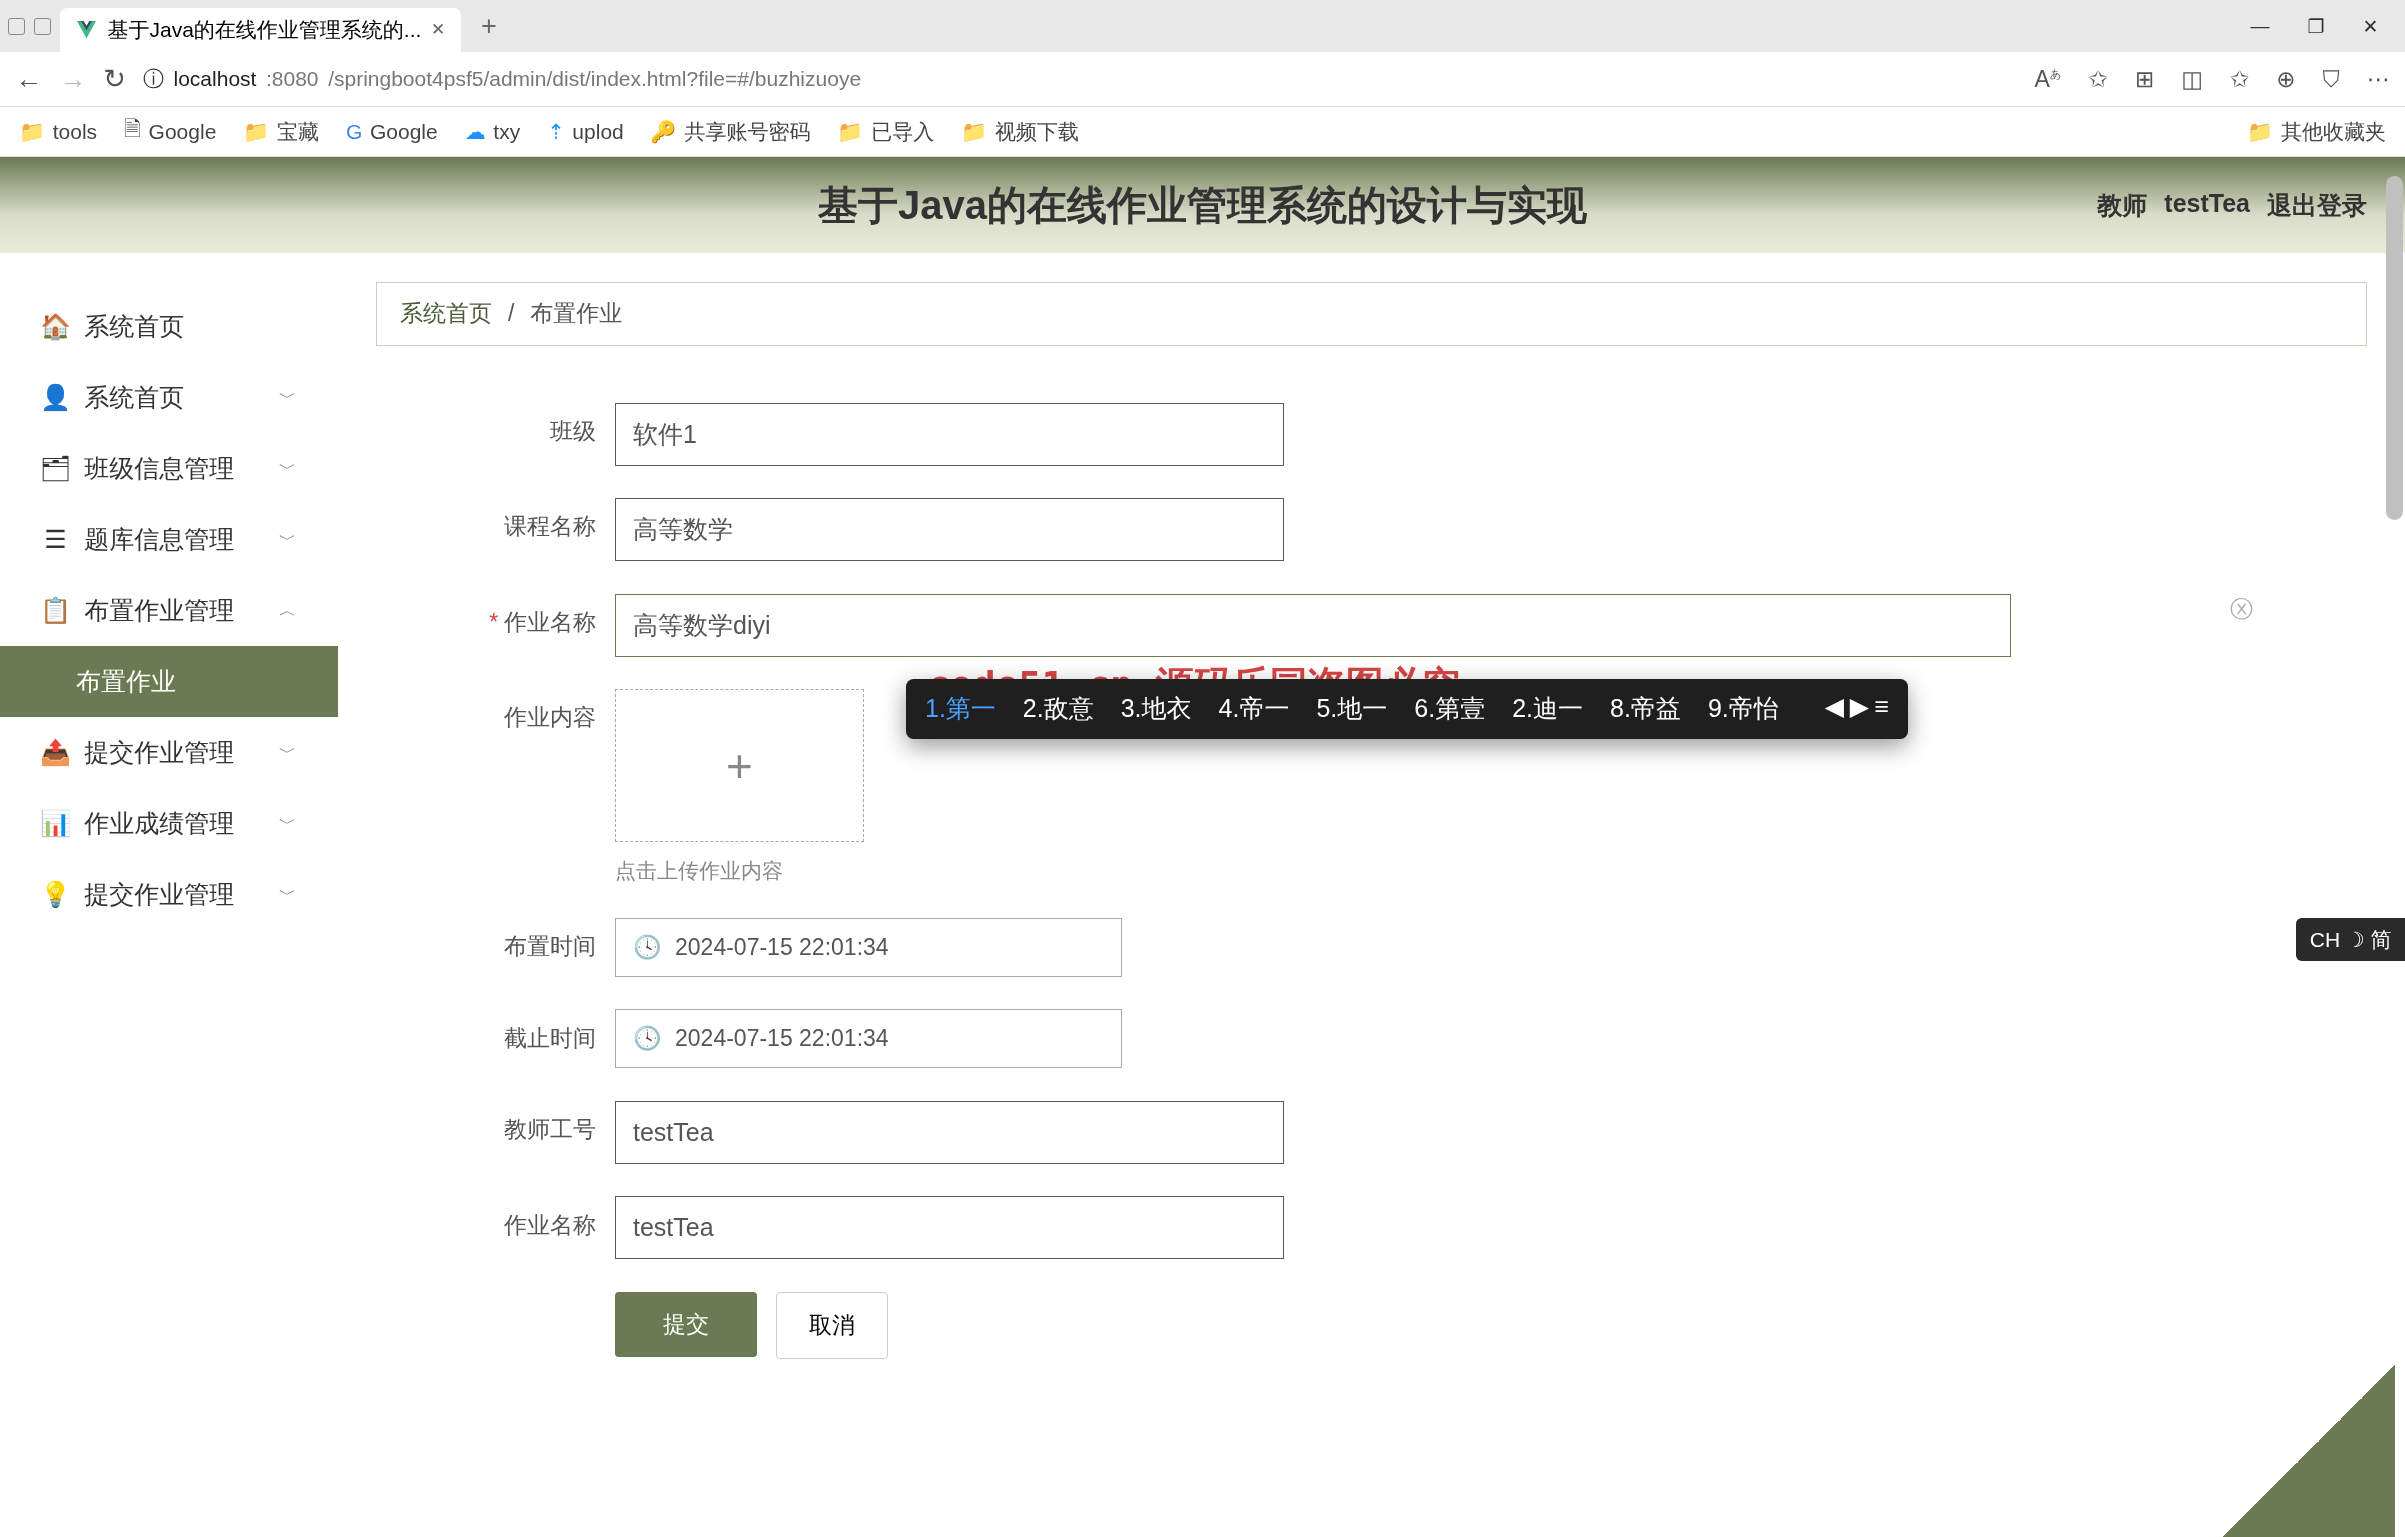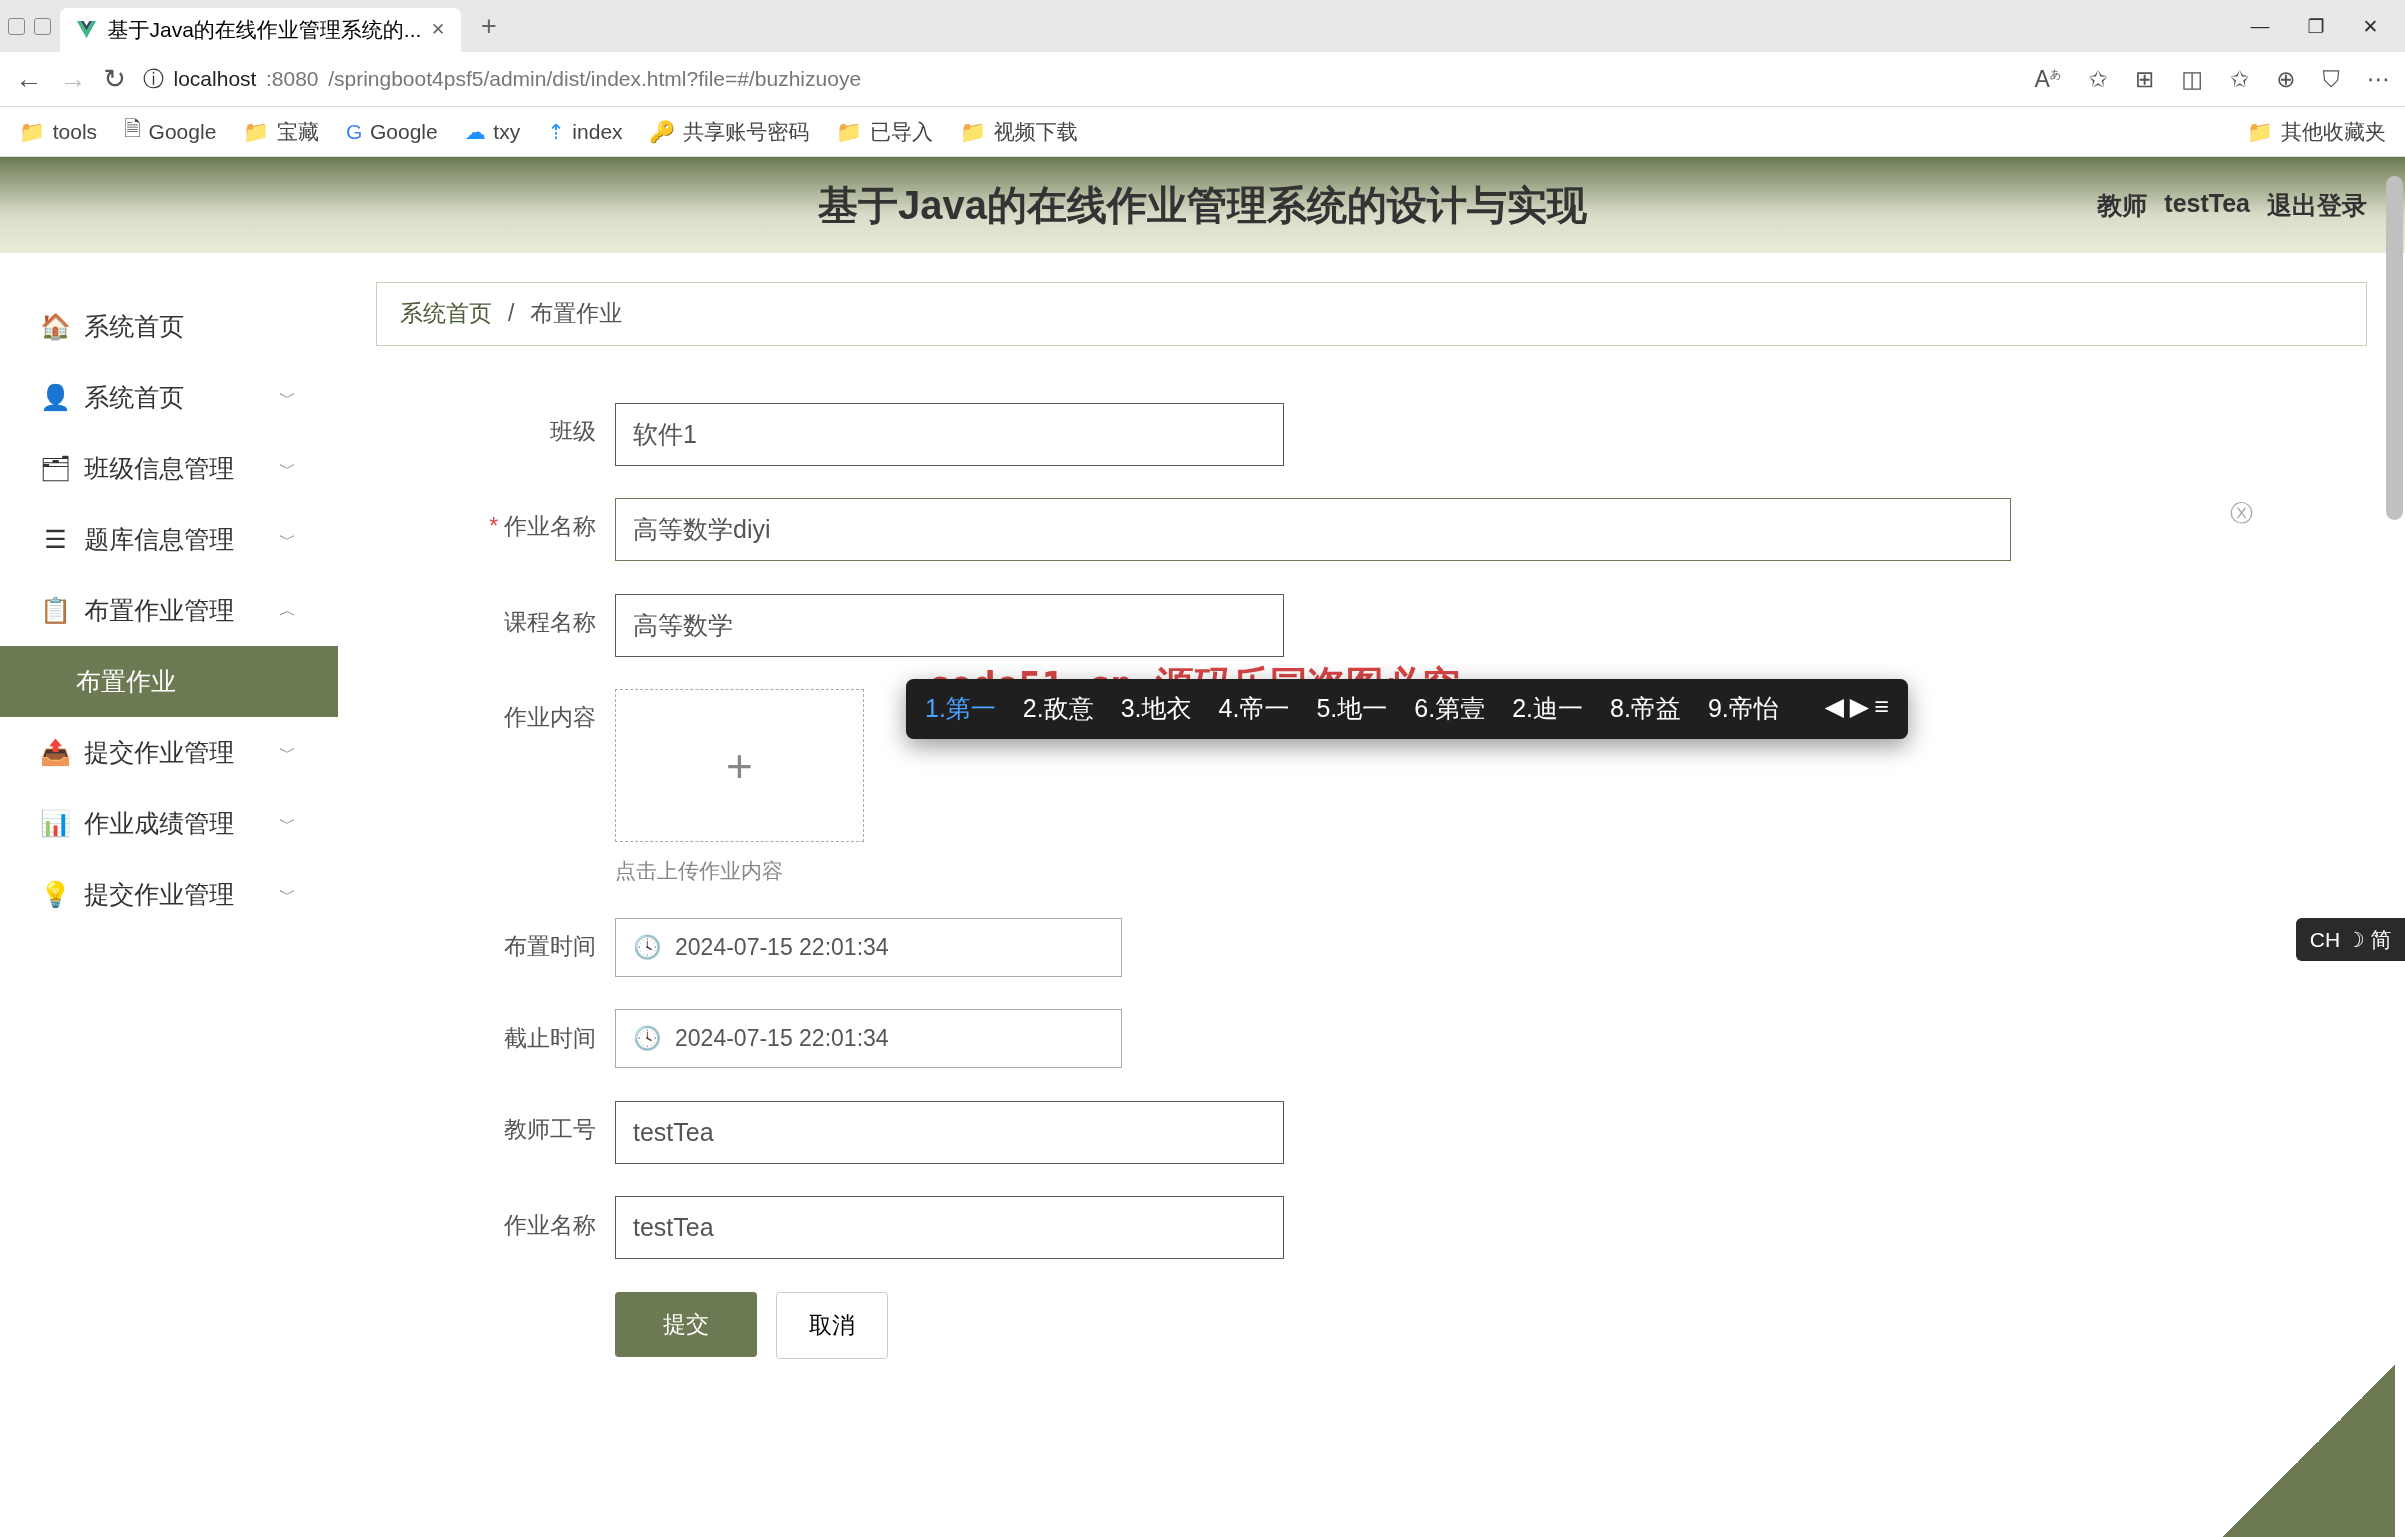--- a/index.html
+++ b/index.html
@@ -217,21 +217,21 @@
     <span class="bm">
         <span style="color:#4285f4">G</span>
         <span>Google</span>
       </span>
     <span class="bm">
         <span style="color:#1e90ff">☁</span>
         <span>txy</span>
       </span>
     <span class="bm">
         <span style="color:#1e90ff">⇡</span>
-        <span>index</span>
+        <span>uplod</span>
       </span>
     <span class="bm">
         <span style="color:#ff5e5e">🔑</span>
         <span>共享账号密码</span>
       </span>
     <span class="bm">
         <span class="folder">📁</span>
         <span>已导入</span>
       </span>
     <span class="bm">
@@ -303,28 +303,28 @@
       <div class="breadcrumb">
         <a>系统首页</a>
         <span style="margin:0 9.6px">/</span>
         <span>布置作业</span>
       </div>
       <div class="form">
         <div class="form-row">
           <div class="form-label">班级</div>
           <input class="form-input" value="软件1" style="">
         </div>
+        <div class="form-row">
+          <div class="form-label">课程名称</div>
+          <input class="form-input" value="高等数学" style="">
+        </div>
         <div class="form-row" style="position:relative">
           <div class="form-label"><span class="req">*</span><span>作业名称</span></div>
           <input class="form-input focused" style="width: 1396px;" value="高等数学diyi">
           <span class="clear-btn">ⓧ</span>
-        </div>
-        <div class="form-row">
-          <div class="form-label">课程名称</div>
-          <input class="form-input" value="高等数学" style="">
         </div>
         <div class="form-row">
           <div class="form-label">作业内容</div>
           <div>
             <div class="upload-box">
                 <span>+</span>
               </div>
             <div class="upload-hint">点击上传作业内容</div>
           </div>
         </div>

